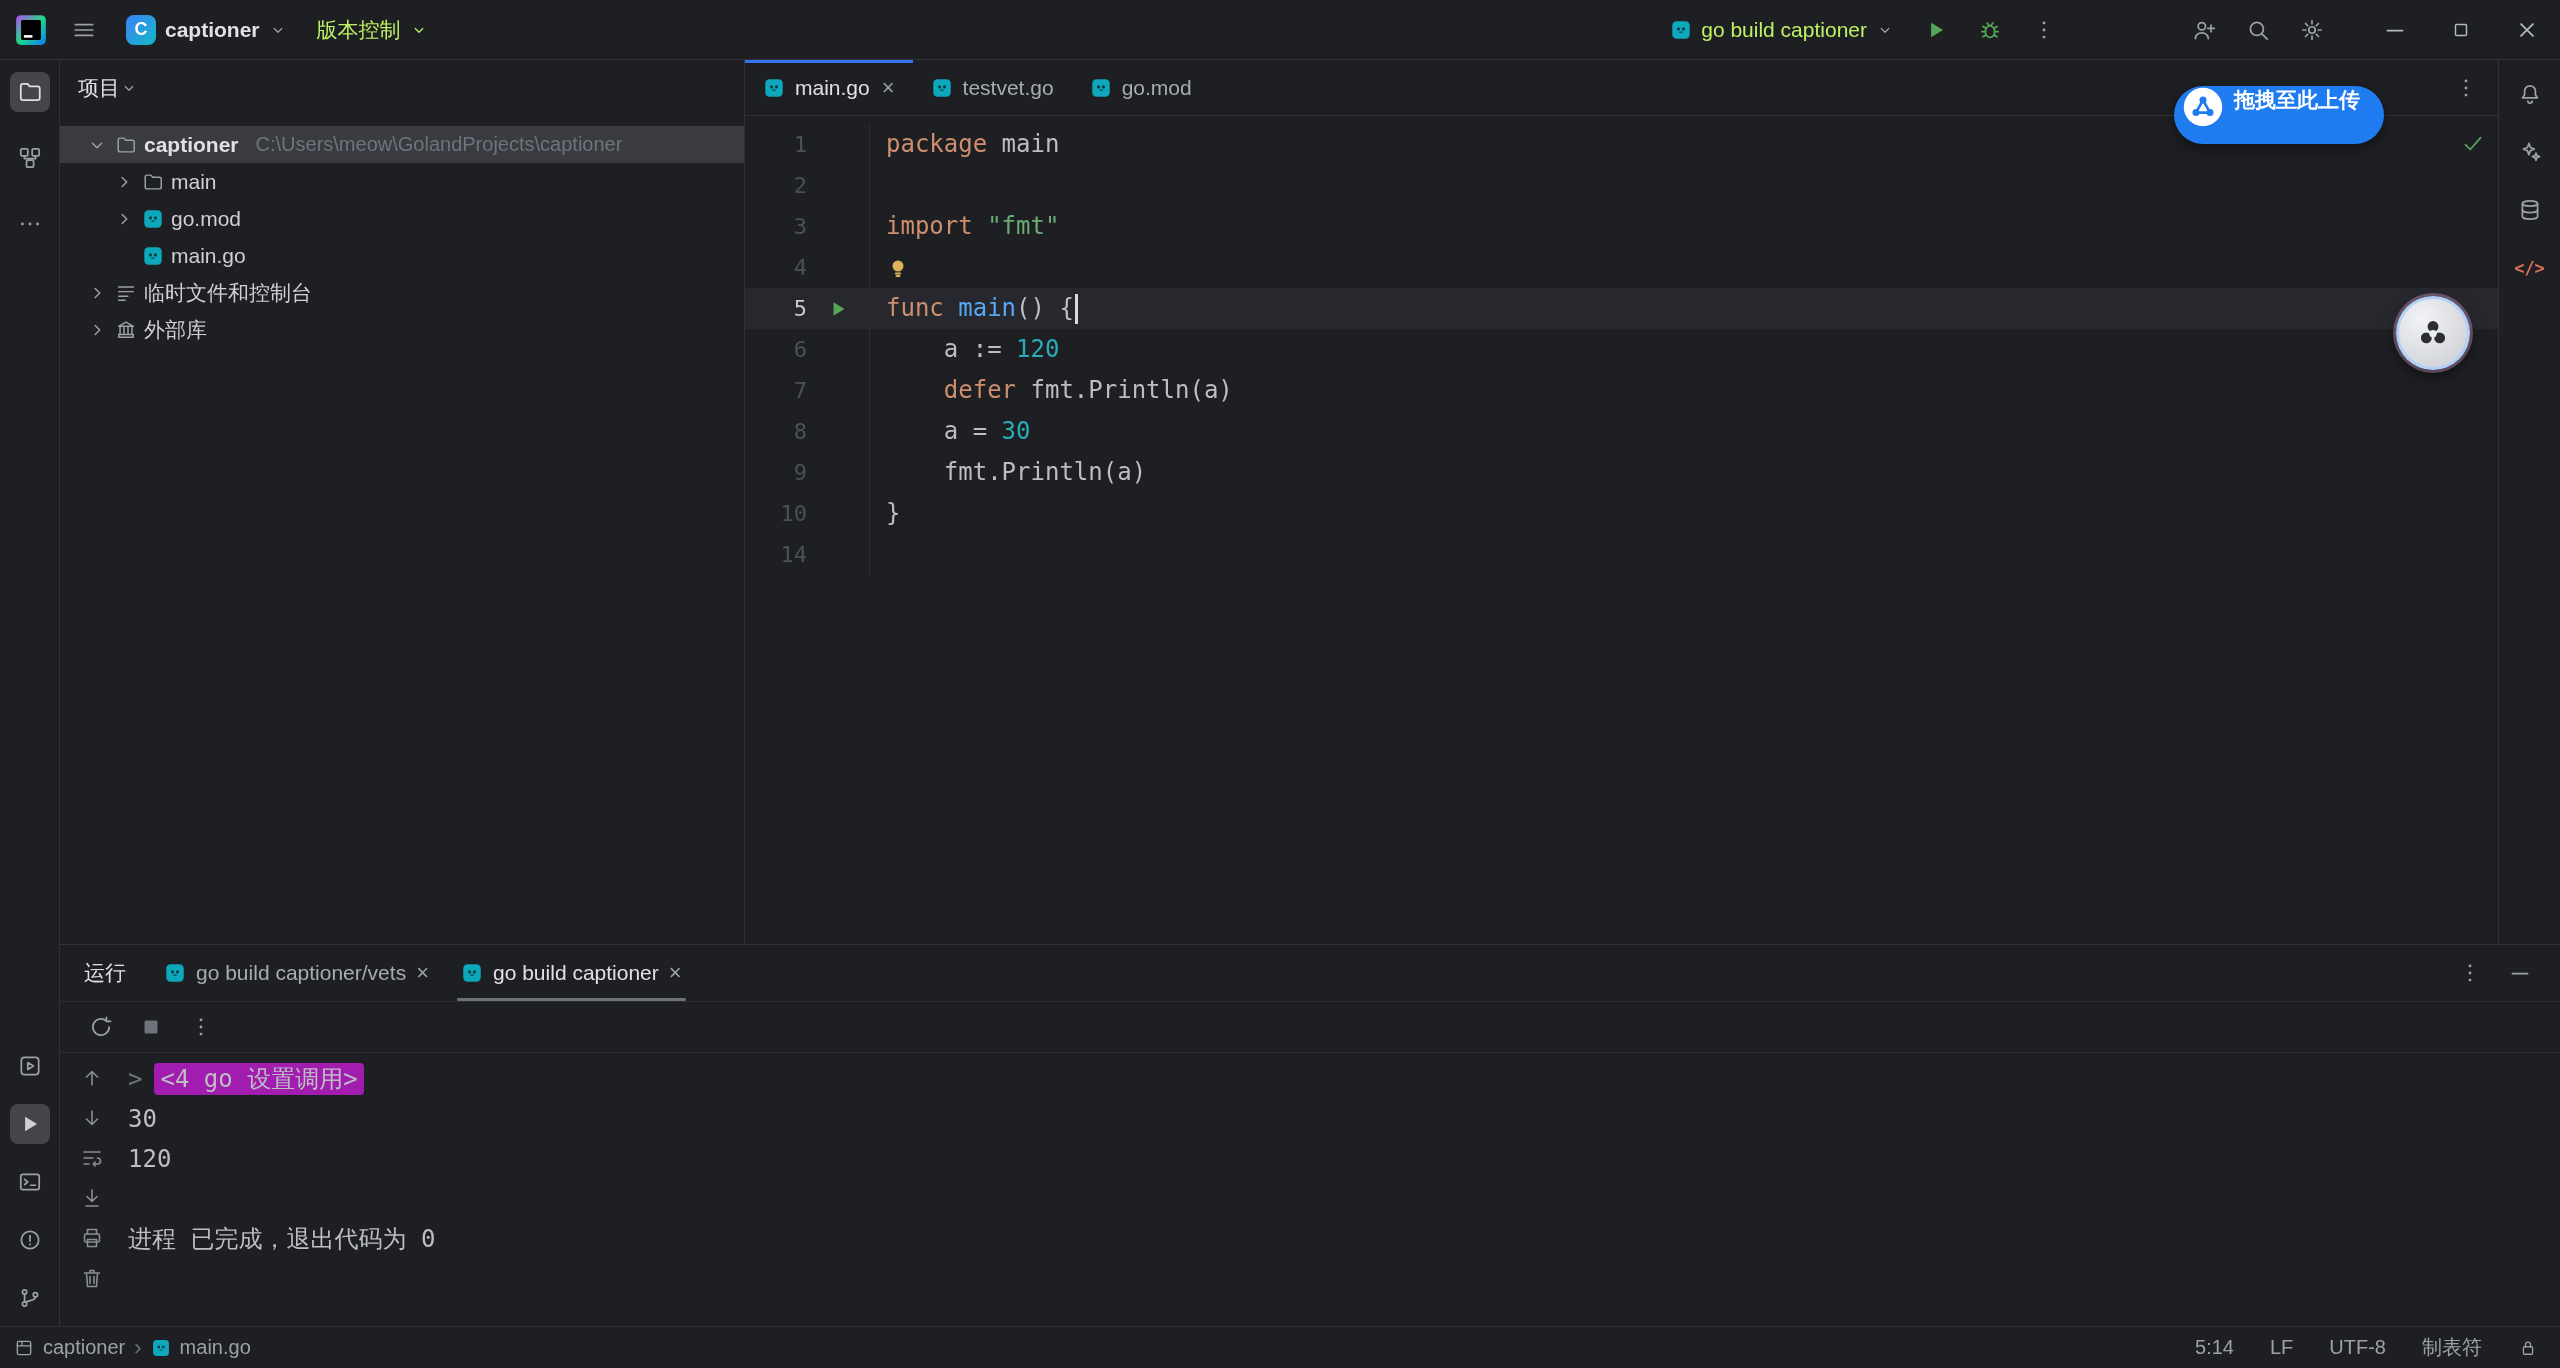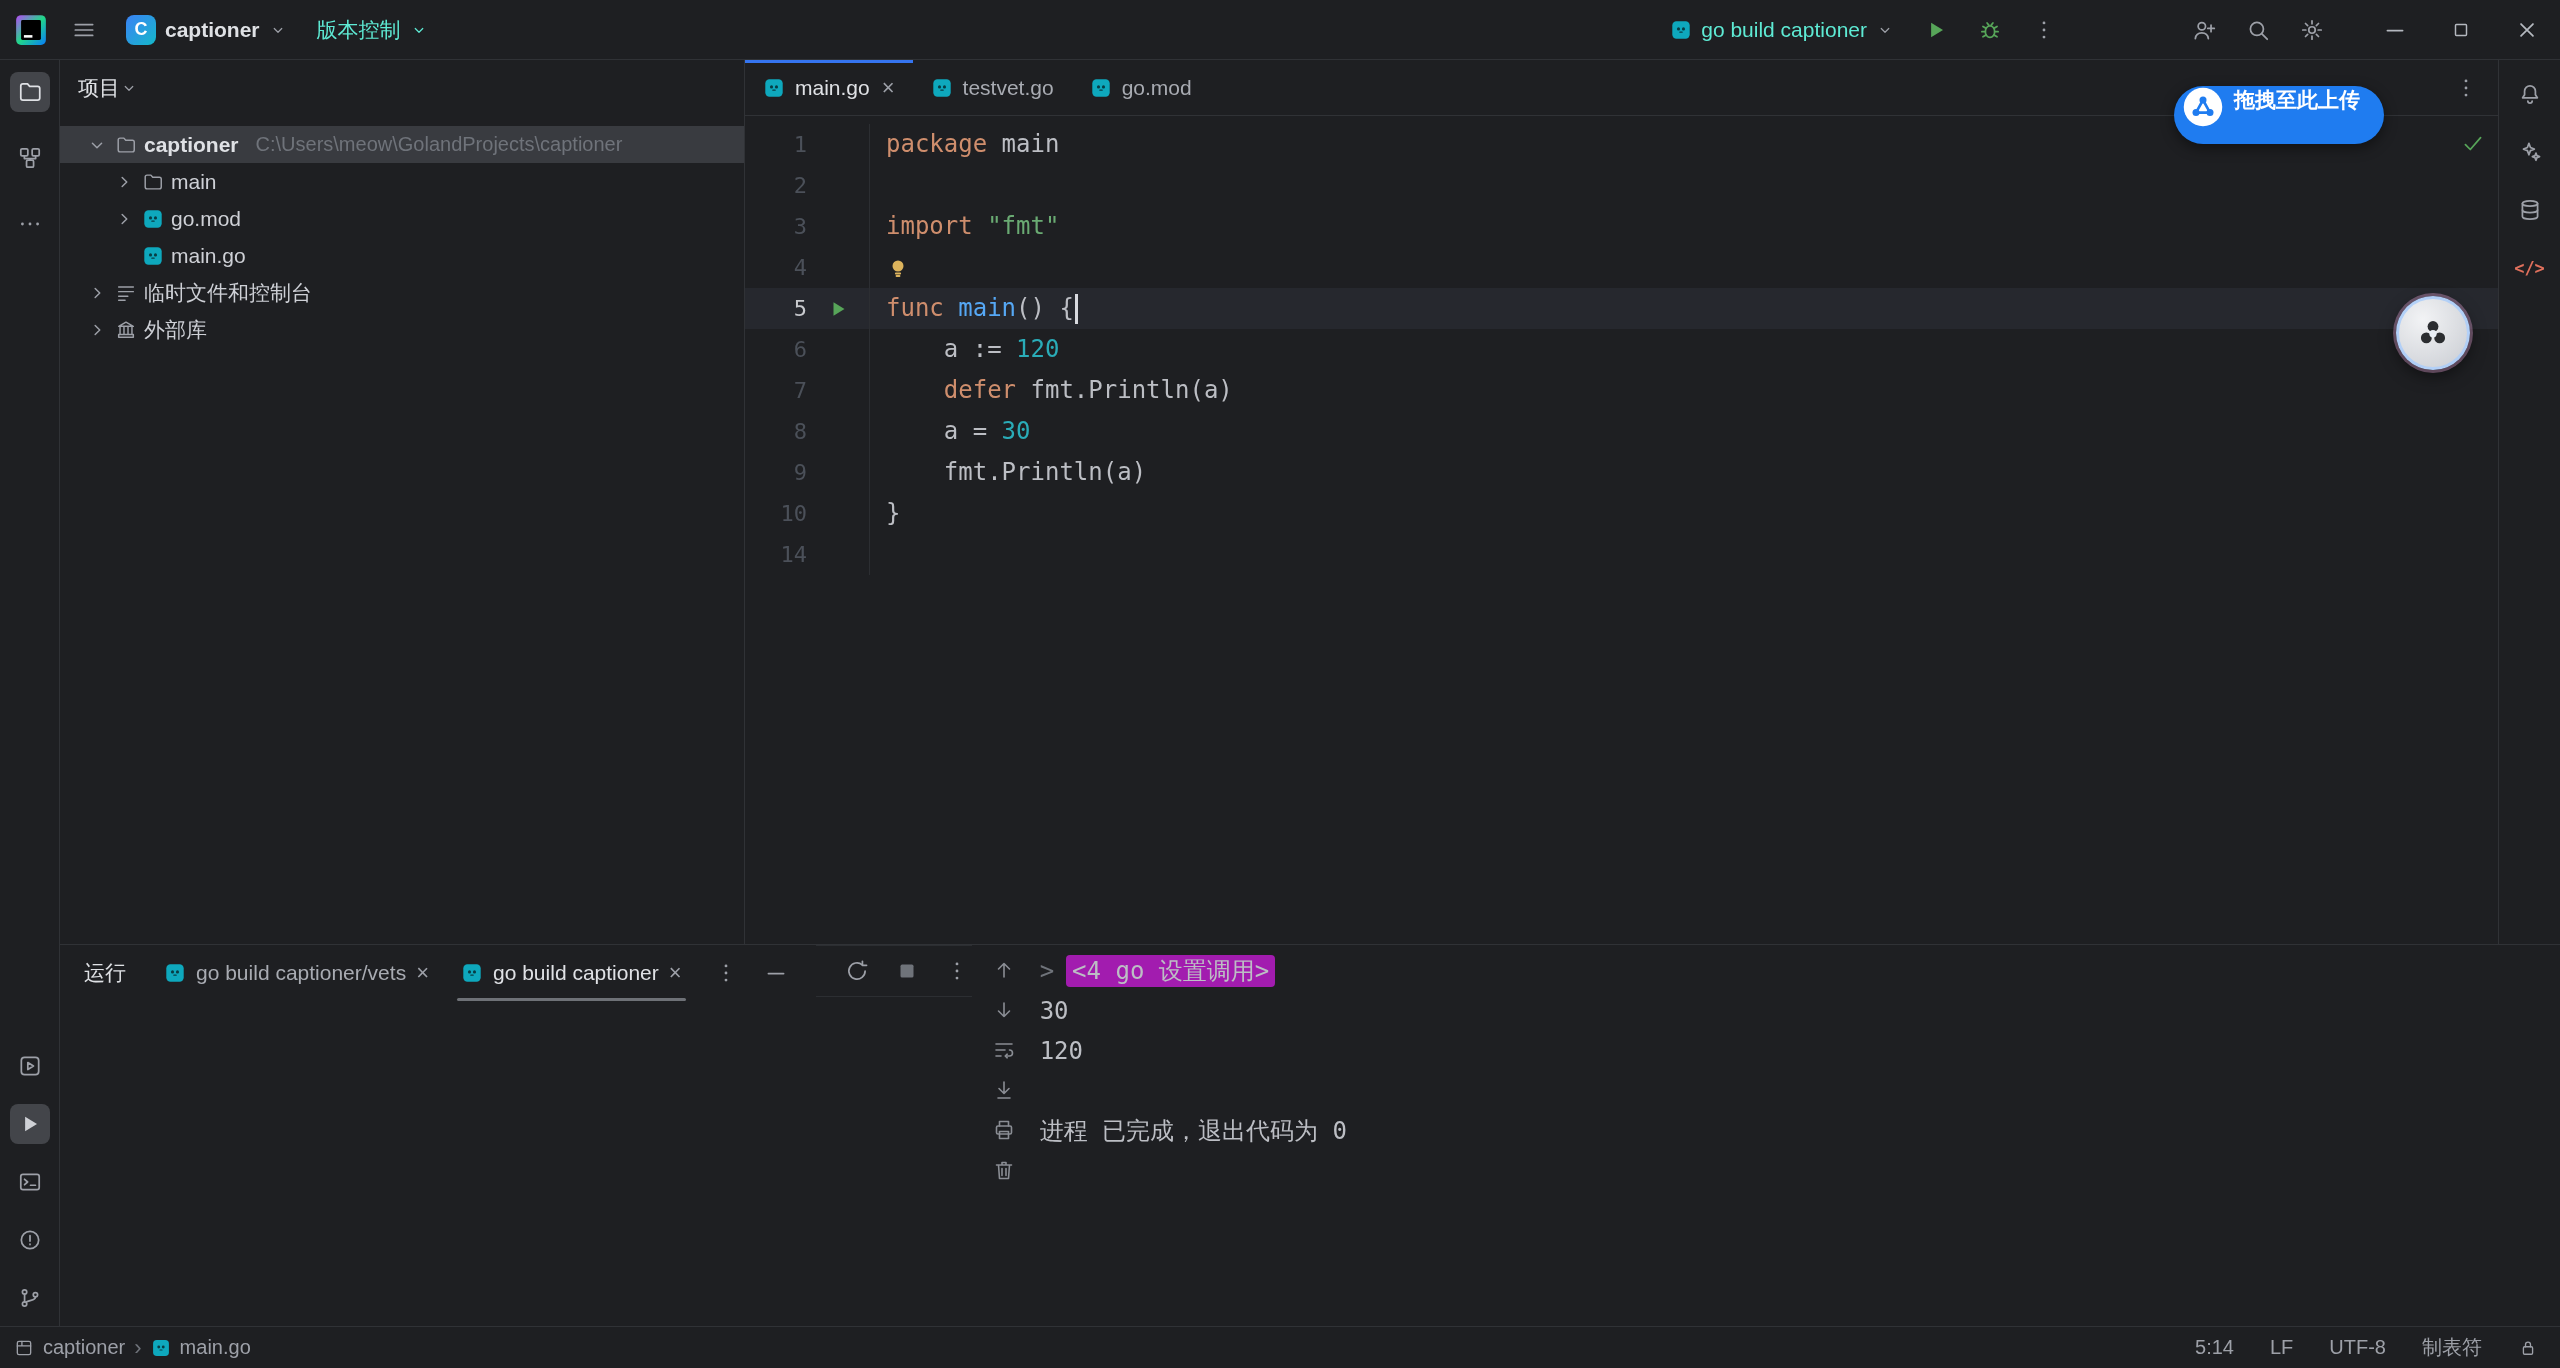--- a/index.html
+++ b/index.html
@@ -17,21 +17,21 @@
   .i24 { width: 24px; height: 24px; }
   .dim { color: #9da0a8; }
 
   
   .titlebar { height: 60px; flex: none; display: flex; align-items: center; gap: 10px; padding-left: 14px; border-bottom: 1px solid #303236; }
   .tb-btn { width: 44px; height: 44px; border-radius: 8px; display: flex; align-items: center; justify-content: center; color: #9da0a8; }
   .app-logo { width: 34px; height: 34px; margin-right: 4px; }
   .project-widget, .vcs-widget, .run-widget { display: flex; align-items: center; gap: 9px; padding: 0 10px; height: 44px; border-radius: 8px; }
   .proj-badge { width: 30px; height: 30px; border-radius: 8px; background: linear-gradient(135deg,#3b82f6,#14b8c9); color: #fff; font-weight: 700; font-size: 18px; display: flex; align-items: center; justify-content: center; }
   .proj-name { color: #dfe1e5; font-weight: 600; }
-  .vcs-widget span, .run-widget span.lbl { color: #5eead4; }
+  .vcs-widget span, .run-widget span.lbl { color: #bef264; }
   .run-widget { margin-left: auto; }
   .tb-icons-gap { width: 96px; }
   .win-controls { display: flex; margin-left: 18px; }
   .win-btn { width: 66px; height: 60px; display: flex; align-items: center; justify-content: center; color: #b4b8bf; border-radius: 0; }
 
   
   .main-row { flex: 1; display: flex; min-height: 0; }
   .left-stripe { width: 60px; flex: none; border-right: 1px solid #303236; display: flex; flex-direction: column; align-items: center; padding: 12px 0 8px; gap: 26px; }
   .left-stripe .grp-bottom { margin-top: auto; display: flex; flex-direction: column; gap: 18px; }
   .stripe-btn { width: 40px; height: 40px; border-radius: 8px; display: flex; align-items: center; justify-content: center; color: #9da0a8; }
@@ -72,21 +72,21 @@
   .kw { color: #cf8e6d; } .str { color: #6aab73; } .num { color: #2aacb8; } .fn { color: #56a8f5; } .pl { color: #bcbec4; }
   .cursor { display: inline-block; width: 3px; height: 30px; background: #d8dadf; vertical-align: middle; margin-left: 1px; }
   .bulb { vertical-align: middle; margin-right: 6px; }
   .inspect { position: absolute; top: 14px; right: 12px; width: 26px; height: 26px; }
   .breadcrumb-bar { height: 38px; flex: none; border-top: 1px solid #2c2e32; display: flex; align-items: center; padding: 0 20px; color: #868a91; font-size: 20px; }
 
   
   .right-stripe { width: 62px; flex: none; border-left: 1px solid #303236; display: flex; flex-direction: column; align-items: center; padding-top: 14px; gap: 18px; }
 
   
-  .run-panel { flex: 1; min-height: 0; border-top: 1px solid #303236; display: flex; }
+  .run-panel { flex: 1; min-height: 0; border-top: 1px solid #303236; display: flex; flex-direction: column; }
   .run-tabbar { height: 56px; flex: none; display: flex; align-items: center; padding: 0 18px 0 24px; gap: 6px; }
   .run-title { color: #dfe1e5; margin-right: 16px; }
   .rtab { height: 56px; display: flex; align-items: center; gap: 10px; padding: 0 16px; position: relative; color: #a8abb2; }
   .rtab.active { color: #dfe1e5; }
   .rtab.active::after { content: ""; position: absolute; bottom: 0; left: 12px; right: 12px; height: 3px; border-radius: 2px; background: #6e7177; }
   .rtab .close { color: #9da0a8; font-size: 22px; line-height: 1; }
   .run-tab-actions { margin-left: auto; display: flex; gap: 6px; }
   .run-toolbar { height: 52px; flex: none; display: flex; align-items: center; gap: 20px; padding-left: 26px; border-top: 1px solid #2c2e32; border-bottom: 1px solid #2c2e32; }
   .run-content { flex: 1; min-height: 0; display: flex; }
   .console-gutter { width: 64px; flex: none; display: flex; flex-direction: column; align-items: center; gap: 10px; padding-top: 10px; color: #8a8d94; }

